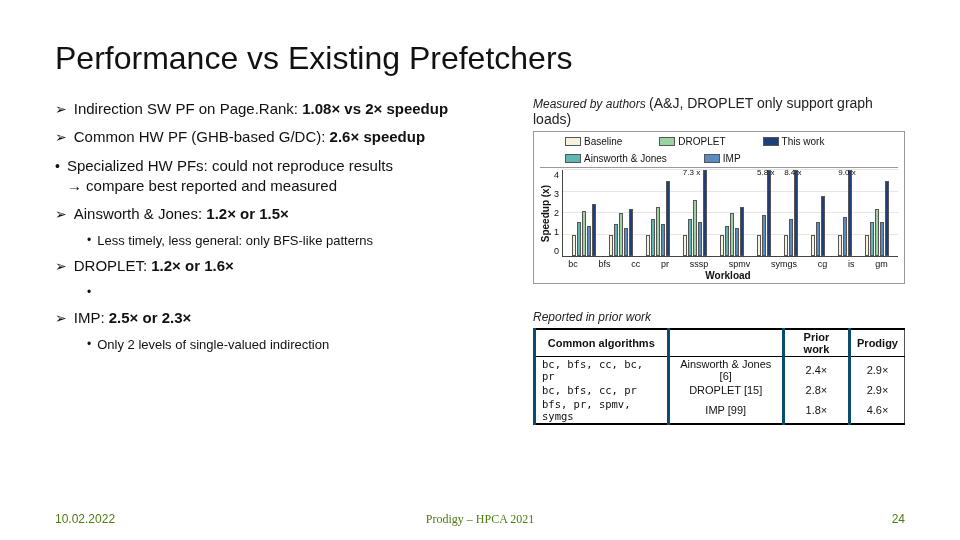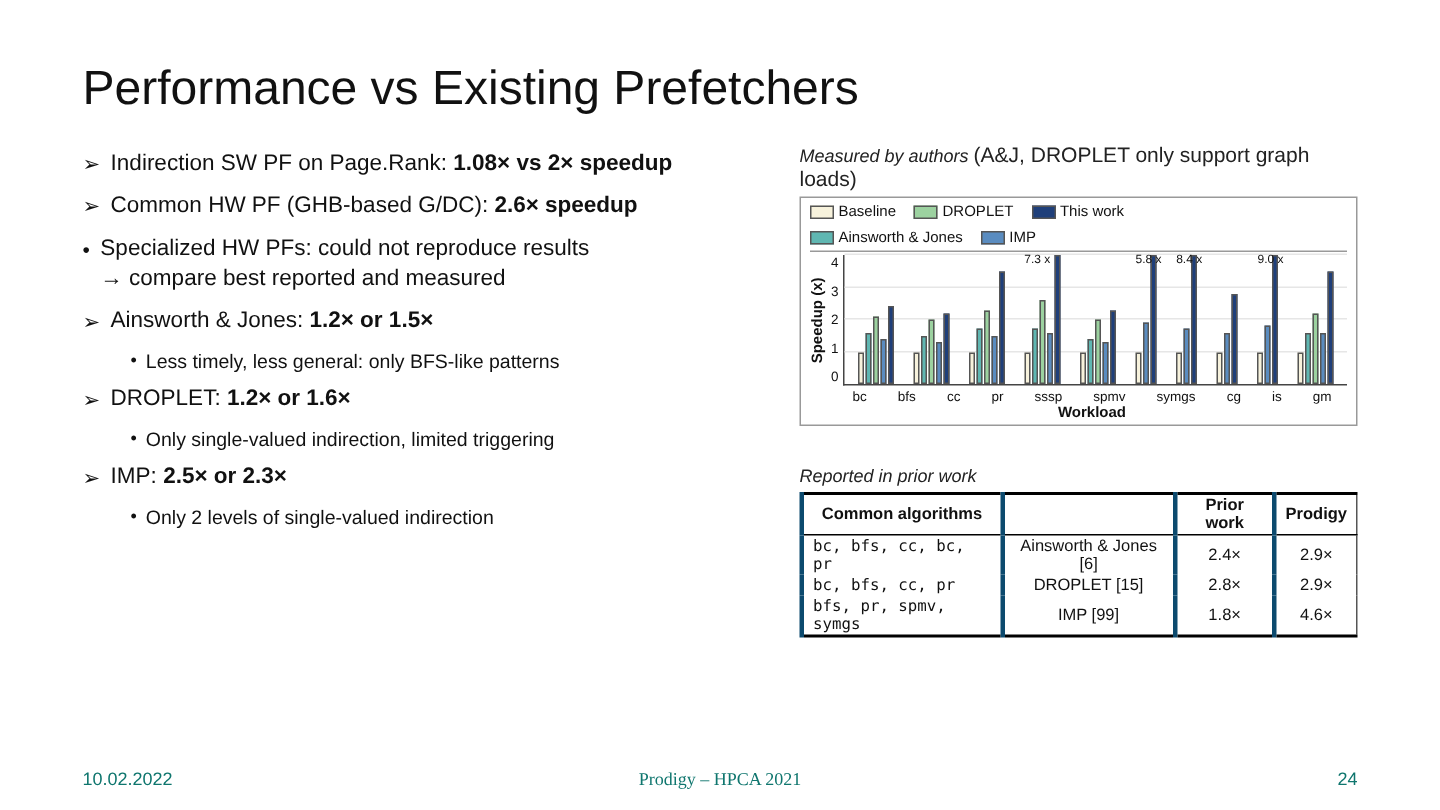--- a/index.html
+++ b/index.html
@@ -67,21 +67,21 @@
   }
   b { font-weight: 600; }
   .footer {
     position: absolute;
     bottom: 14px;
     left: 55px;
     right: 55px;
     display: flex;
     justify-content: space-between;
     font-size: 12px;
-    color: #0f766e;
+    color: #4d7c0f;
   }
   .footer .center {
     position: absolute;
     left: 50%;
     transform: translateX(-50%);
     font-family: Liberation Serif, serif;
   }
   .caption {
     font-size: 12px;
     color: #222;
@@ -103,20 +103,21 @@
     font-size: 10px;
     border-bottom: 1px solid #999;
     padding-bottom: 3px;
     margin-bottom: 2px;
     align-items: center;
   }
   .legend .item {
     display: flex;
     align-items: center;
     gap: 3px;
+    margin-left: 25px;
   }
   .swatch {
     width: 16px;
     height: 9px;
     border: 1px solid #555;
     box-sizing: border-box;
   }
   .plot-wrap {
     display: flex;
     align-items: flex-start;
@@ -260,21 +261,20 @@
       </div>
 
       <div class="bullet">
         <span class="sym">➢</span>
         <span class="txt">
           <span>DROPLET: </span><b>1.2× or 1.6×</b>
         </span>
       </div>
       <div class="sub">
         <span class="dot">•</span>
-        <span>Only single-valued indirection, limited triggering</span>
       </div>
 
       <div class="bullet">
         <span class="sym">➢</span>
         <span class="txt">
           <span>IMP: </span><b>2.5× or 2.3×</b>
         </span>
       </div>
       <div class="sub">
         <span class="dot">•</span>

